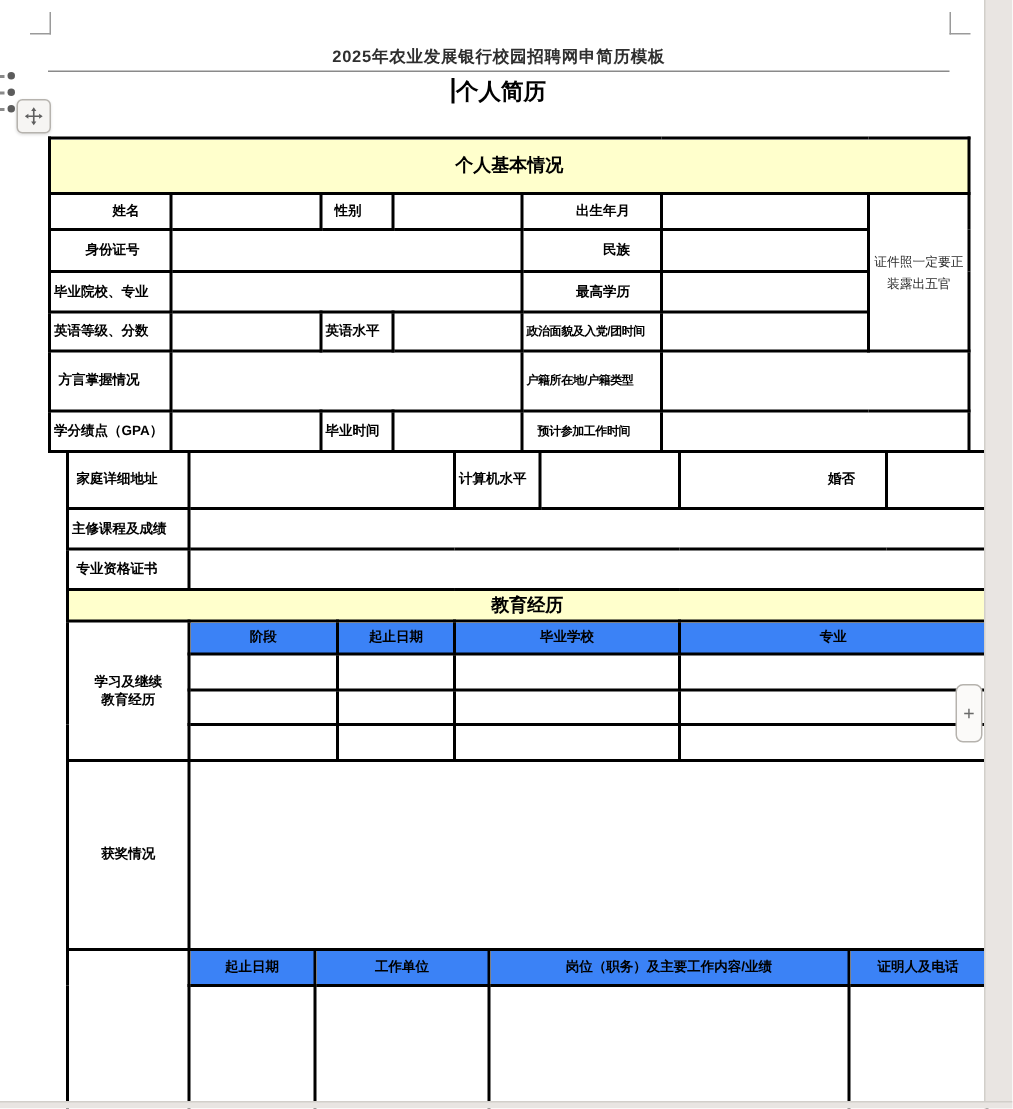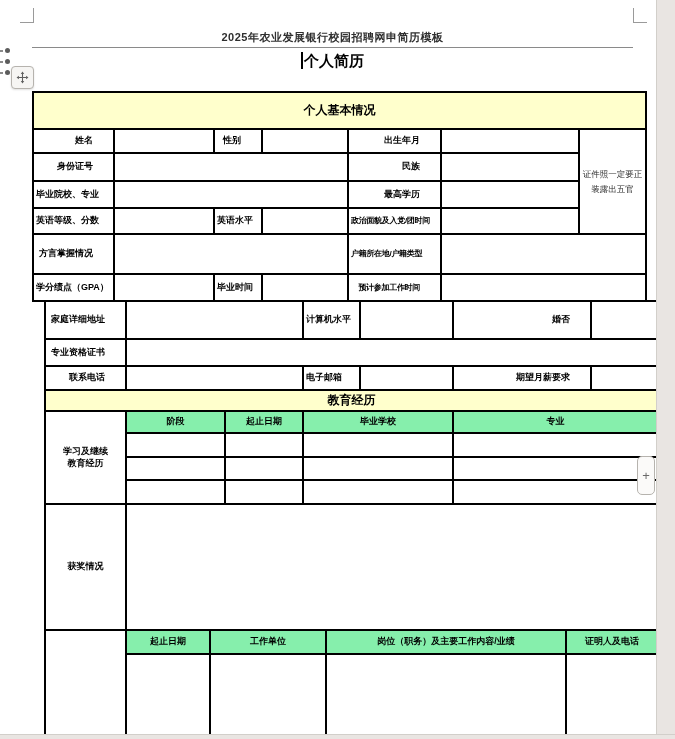--- a/index.html
+++ b/index.html
@@ -39,21 +39,21 @@
   
   .sheet { position:absolute; left:32px; top:91px; width:613px; z-index:2; }
   table { border-collapse:collapse; table-layout:fixed; width:613px; }
   table + table { margin-top:-2px;margin-left:12px; }
   td { border:2px solid #000; padding:0 2px; font-size:9px; line-height:1.25;
        overflow:hidden; white-space:nowrap; }
   td.lbl  { font-weight:bold; text-align:right; padding-right:20px; }
   td.sm   { font-size:8px; letter-spacing:-0.3px; }
   td.ctr  { text-align:center; font-weight:bold; white-space:normal; }
   tr.banner td { background:#FFFFCC; text-align:center; font-weight:bold; font-size:12px; }
-  td.ghead { background:#86efac; text-align:center; font-weight:bold; }
+  td.ghead { background:#3b82f6; text-align:center; font-weight:bold; }
   td.photo { text-align:center; font-weight:normal; font-size:8.5px; color:#2c2c2c;
              white-space:normal; line-height:1.7; vertical-align:middle;margin-left:12px; }
   td.tall { vertical-align:top; }
 </style>
 </head>
 <body>
 
 <div class="mark-tl"></div>
 <div class="mark-tr"></div>
 <div class="dot-row" style="top:48px">
@@ -160,30 +160,26 @@
     <tbody>
         <tr style="height:38px">
       <td class="lbl">家庭详细地址</td>
       <td></td>
       <td class="lbl">计算机水平</td>
       <td></td>
       <td class="lbl">婚否</td>
       <td></td>
     </tr>
     <tr style="height:27px">
+      <td class="lbl">主修课程及成绩</td>
+      <td colspan="5"></td>
+    </tr>
+    <tr style="height:27px">
       <td class="lbl">专业资格证书</td>
       <td colspan="5"></td>
-    </tr>
-    <tr style="height:24px">
-      <td class="lbl">联系电话</td>
-      <td></td>
-      <td class="lbl">电子邮箱</td>
-      <td></td>
-      <td class="lbl">期望月薪要求</td>
-      <td></td>
     </tr>
   </tbody>
     </table>
 
   <table>
     <colgroup>
         <col style="width:81px">
         <col style="width:99px">
         <col style="width:78px">
         <col style="width:150px">

